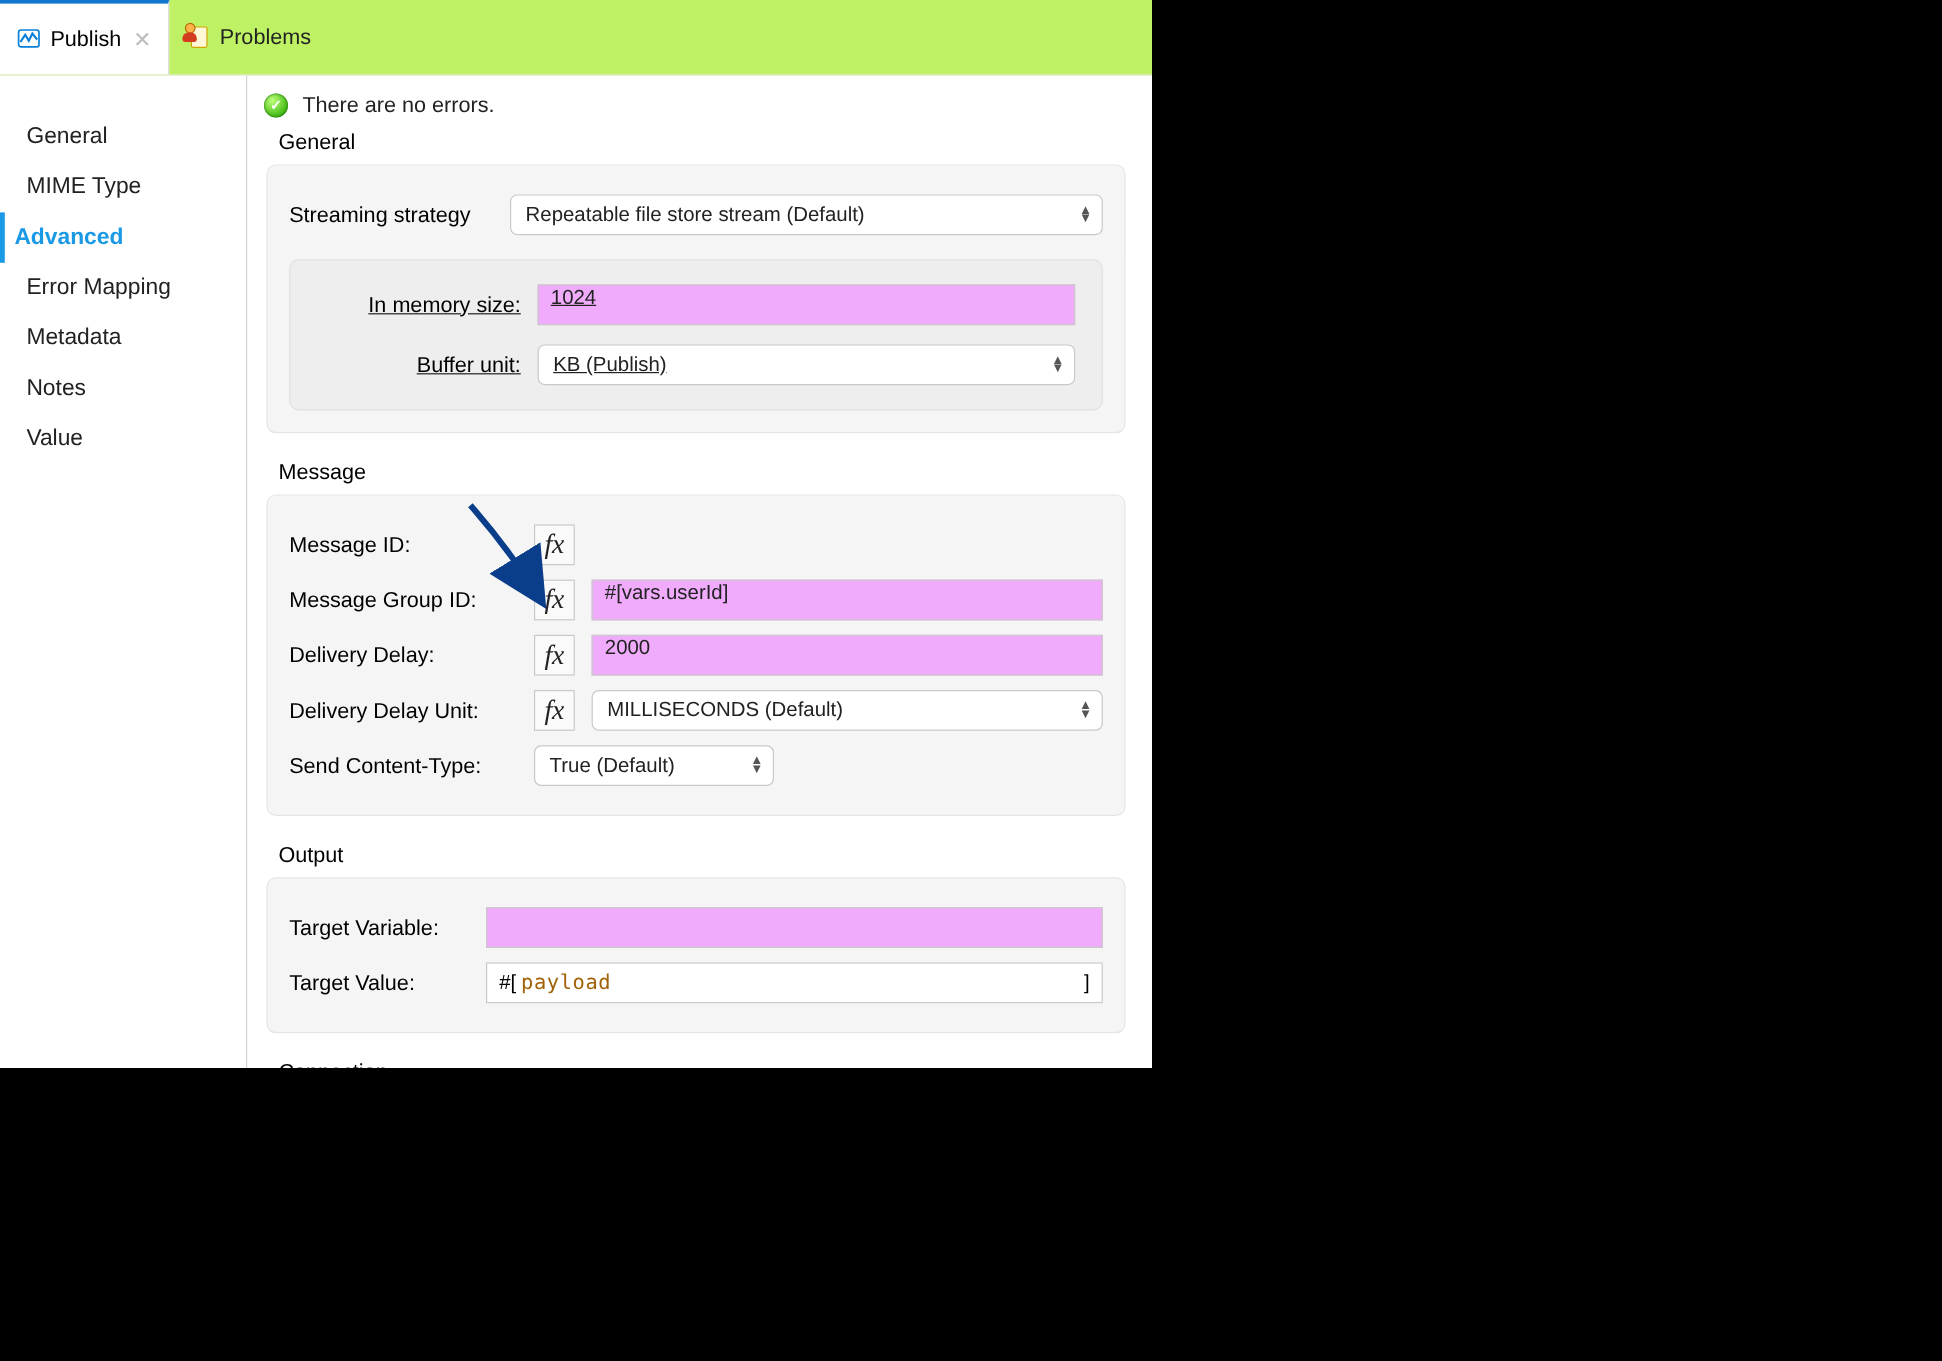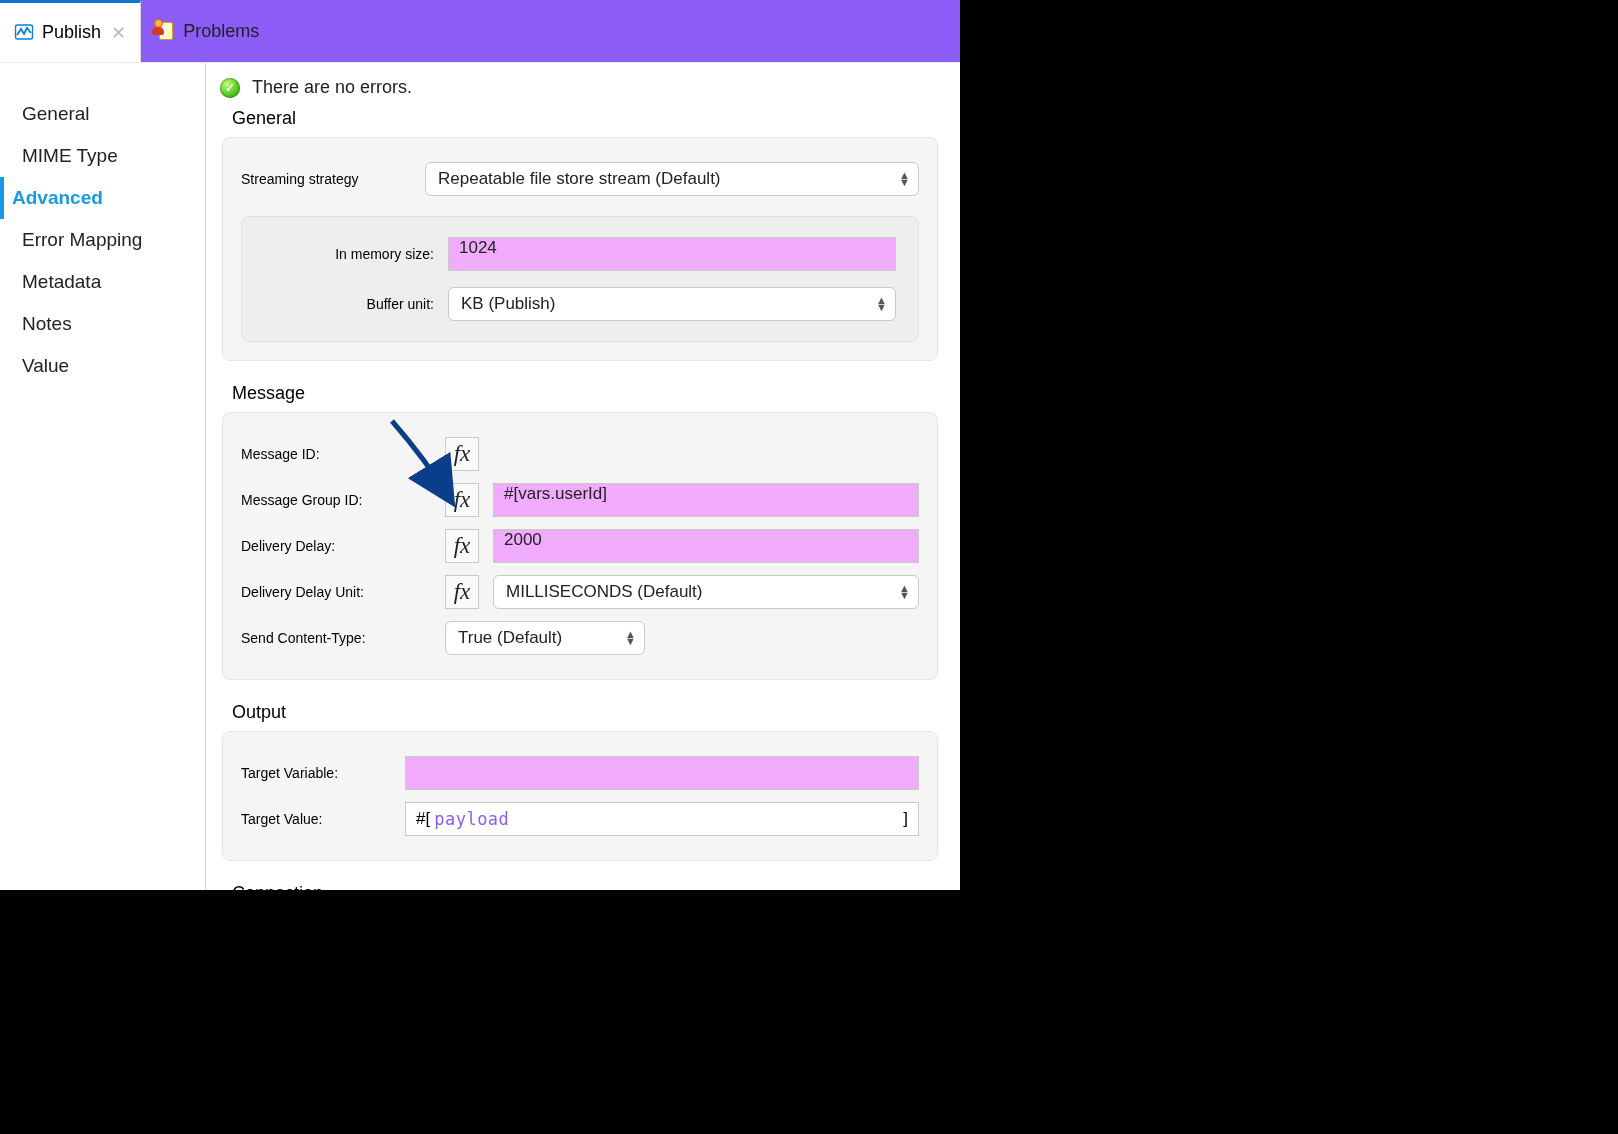--- a/index.html
+++ b/index.html
@@ -16,21 +16,21 @@
     background: #fff;
     width: 960px;
     height: 890px;
     display: flex;
     flex-direction: column;
     position: relative;
   }
   
   .tabbar {
     height: 63px;
-    background: #8b5cf6;
+    background: #bef264;
     border-bottom: 1px solid #e9e9e9;
     display: flex;
     align-items: stretch;
     padding-left: 0;
   }
   .tab {
     display: flex;
     align-items: center;
     gap: 8px;
     padding: 0 14px;
@@ -104,29 +104,30 @@
     padding: 18px 18px;
     margin: 0 4px 18px 4px;
   }
   .row {
     display: flex;
     align-items: center;
     gap: 14px;
     padding: 6px 0;
   }
   .row .lab {
-    font-size: 14px;
+    font-size: 18px;
     color: #000;
   }
   .subpanel {
     background: #efeeee;
     border: 1px solid #e1e0e0;
     border-radius: 8px;
     padding: 12px 22px;
     margin-top: 14px;
+    text-decoration: underline;
   }
   .subpanel .row { padding: 8px 0; }
   .subpanel .lab { width: 170px; text-align: right; }
   .select {
     background: #fff;
     border: 1px solid #c9c9c9;
     border-radius: 6px;
     height: 34px;
     display: flex;
     align-items: center;
@@ -159,21 +160,21 @@
     font-size:23px;
   }
   .panel.general .row:first-child .lab { width:170px; }
   .panel.message .row .lab { width: 190px; }
   .panel.output .row .lab { width: 150px; }
   .expr-input {
     background:#fff; border:1px solid #c9c9c9; height:34px;
     display:flex; align-items:center; padding:0 10px; font-size:17px; flex:1;
     gap:4px; font-family: inherit;
   }
-  .expr-input .pl { font-family: Menlo, Consolas, monospace; color:#8b5cf6; letter-spacing:0.5px; }
+  .expr-input .pl { font-family: Menlo, Consolas, monospace; color:#a16207; letter-spacing:0.5px; }
   .expr-input .br { color:#000; }
   .expr-input .close-br { margin-left:auto; }
   
   .annot-arrow {
     position:absolute;
     left: 170px;
     top: 352px;
     pointer-events:none;
   }
 </style>

